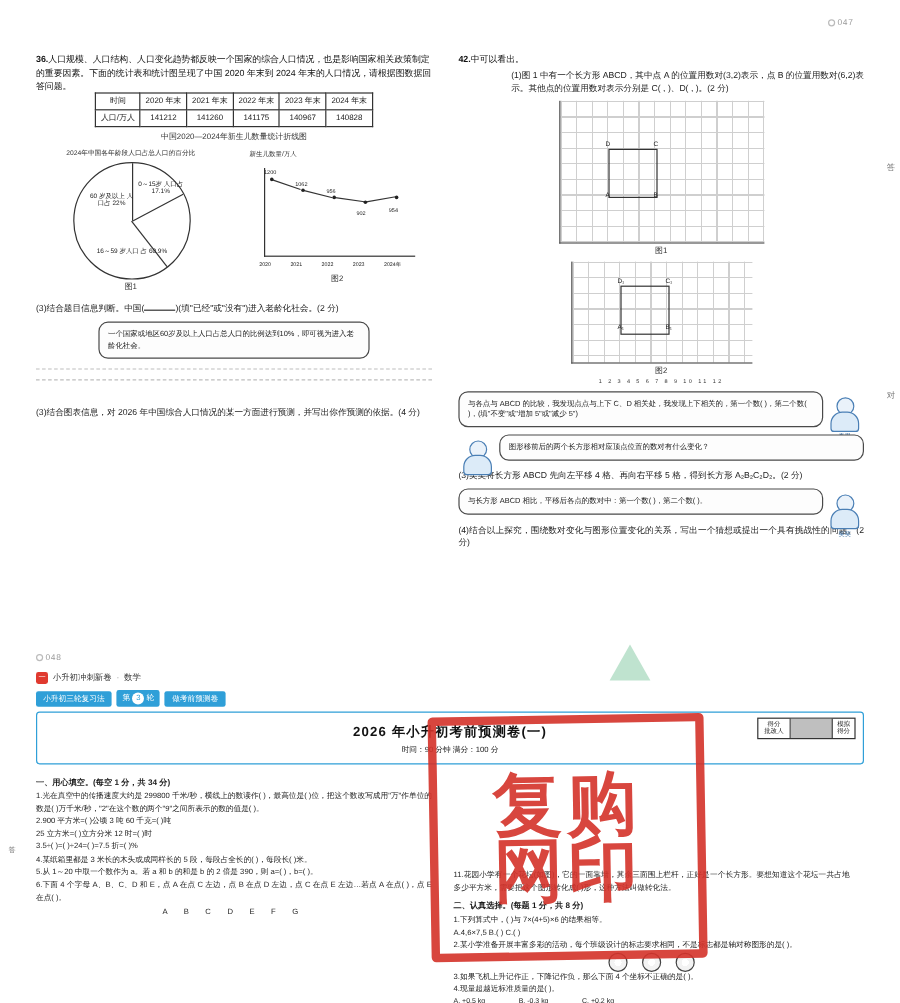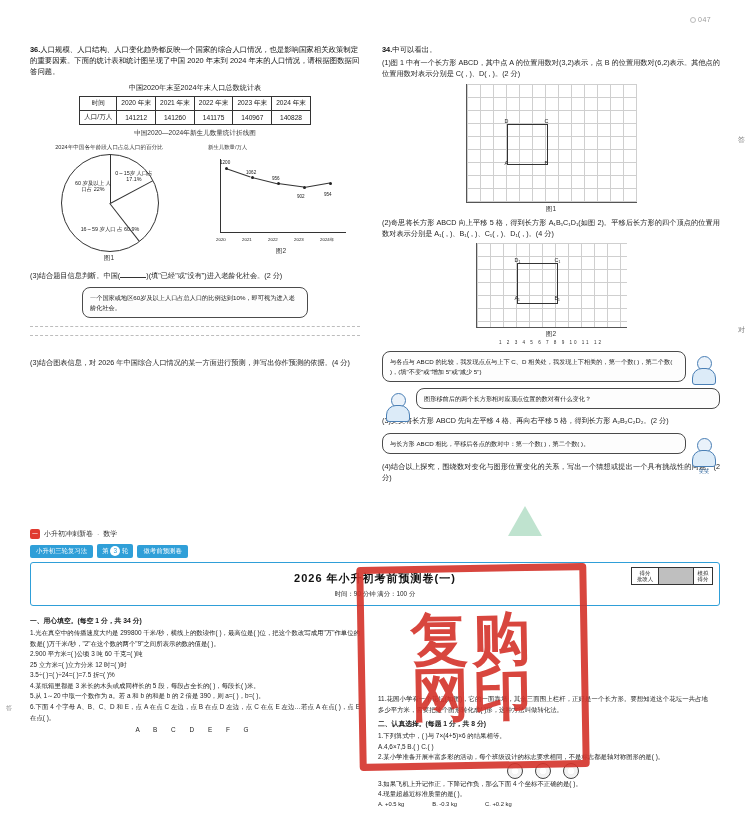--- a/index.html
+++ b/index.html
@@ -45,21 +45,21 @@
     repeating-linear-gradient(to bottom,#cfcfcf 0 1px,transparent 1px 13px);
     border-left:1px solid #555;border-bottom:1px solid #555;}
   .rectlbl{position:absolute;font-size:5.4px;color:#222;}
   .bubble{position:relative;border:1px solid #4a4a4a;border-radius:8px;padding:5px 7px;font-size:6.2px;line-height:1.5;background:#fdfdfd;margin-top:6px;}
   .person{position:absolute;width:26px;height:30px;}
   .head{position:absolute;width:13px;height:13px;border:1px solid #4a7fb5;border-radius:50%;background:#eaf2fa;left:6px;top:0;}
   .body{position:absolute;width:22px;height:15px;border:1px solid #4a7fb5;border-radius:10px 10px 3px 3px;background:#dcebf8;left:1px;top:12px;}
   .pname{position:absolute;bottom:-8px;left:0;width:26px;text-align:center;font-size:5.2px;color:#3b6fa3;}
   .blank{display:inline-block;border-bottom:1px solid #333;min-width:26px;}
   .dashline{border-bottom:1px dashed #bdbdbd;height:1px;margin:7px 0;}
-  .sheet-bot{position:absolute;left:0;top:529px;width:614px;height:276px;}
+  .sheet-bot{position:absolute;left:0;top:560px;width:614px;height:276px;}
   .btm-page{position:absolute;left:30px;top:0;width:690px;}
   .brand{display:flex;align-items:center;gap:4px;font-size:7px;color:#333;}
   .brand .bar{display:inline-block;width:10px;height:10px;background:#e03a2f;color:#fff;font-size:6px;text-align:center;line-height:10px;border-radius:2px;}
   .crumb{margin-top:5px;display:flex;align-items:center;gap:4px;}
   .crumb .chip{background:#2f9fd8;color:#fff;font-size:6.4px;padding:2px 6px;border-radius:2px;}
   .crumb .chip2{background:#2f9fd8;color:#fff;font-size:6.4px;padding:2px 5px;border-radius:2px;}
   .circ{display:inline-block;width:10px;height:10px;border-radius:50%;background:#fff;color:#2f9fd8;font-size:6.4px;text-align:center;line-height:10px;}
   .exam-card{margin-top:4px;border:1px solid #2f9fd8;border-radius:3px;padding:8px 6px 6px;position:relative;background:#fff;}
   .exam-title{text-align:center;font-size:11px;font-weight:bold;color:#111;letter-spacing:1px;}
   .exam-sub{text-align:center;font-size:6.4px;margin-top:4px;color:#222;}
@@ -92,21 +92,20 @@
   <div class="side-tab" style="top:130px;">答</div>
   <div class="side-tab" style="top:320px;">对</div>
 
   <div class="sheet-top">
 
     <div class="col-l">
       <div class="qtitle">
         <b>36.</b><span>人口规模、人口结构、人口变化趋势都反映一个国家的综合人口情况，也是影响国家相关政策制定的重要因素。下面的统计表和统计图呈现了中国 2020 年末到 2024 年末的人口情况，请根据图数据回答问题。</span>
       </div>
 
-      <div class="tbl-title">中国2020年末至2024年末人口总数统计表</div>
       <table class="stat">
         <tbody>
             <tr>
           <td class="hd">时间</td>
           <td class="hd">2020 年末</td>
           <td class="hd">2021 年末</td>
           <td class="hd">2022 年末</td>
           <td class="hd">2023 年末</td>
           <td class="hd">2024 年末</td>
         </tr>
@@ -185,34 +184,33 @@
         <span>一个国家或地区60岁及以上人口占总人口的比例达到10%，即可视为进入老龄化社会。</span>
       </div>
 
       <div class="dashline"></div>
       <div class="dashline"></div>
       <div class="qtxt" style="margin-top:22px;">(3)结合图表信息，对 2026 年中国综合人口情况的某一方面进行预测，并写出你作预测的依据。(4 分)</div>
     </div>
 
     <div class="col-r">
       <div class="qtitle">
-        <b>34.</b><span>中可以看出。</span>
-      </div>
-      <div class="qtxt" style="margin-top:3px;">(1)图 1 中有一个长方形 ABCD，其中点 A 的位置用数对(3,2)表示，点 B 的位置用数对(6,2)表示。其他点的位置用数对表示分别是 C(  ,  )、D(  ,  )。(2 分)</div>
+        <b>42.</b><span>中可以看出。</span>
+      </div>
+      <div class="qtxt" style="margin-top:3px;margin-left:44px;">(1)图 1 中有一个长方形 ABCD，其中点 A 的位置用数对(3,2)表示，点 B 的位置用数对(6,2)表示。其他点的位置用数对表示分别是 C(  ,  )、D(  ,  )。(2 分)</div>
 
       <div class="gridfig">
         <div class="rectlbl" style="left:38px;top:34px;">D</div>
         <div class="rectlbl" style="left:78px;top:34px;">C</div>
         <div class="rectlbl" style="left:38px;top:76px;">A</div>
         <div class="rectlbl" style="left:78px;top:76px;">B</div>
         <div style="position:absolute;left:40px;top:40px;width:39px;height:39px;border:1px solid #333;"></div>
       </div>
       <div class="cap">图1</div>
 
-      <div class="qtxt" style="margin-top:4px;">(2)奇思将长方形 ABCD 向上平移 5 格，得到长方形 A₁B₁C₁D₁(如图 2)。平移后长方形的四个顶点的位置用数对表示分别是 A₁(  ,  )、B₁(  ,  )、C₁(  ,  )、D₁(  ,  )。(4 分)</div>
 
       <div class="gridfig2">
         <div class="rectlbl" style="left:38px;top:14px;">D₁</div>
         <div class="rectlbl" style="left:78px;top:14px;">C₁</div>
         <div class="rectlbl" style="left:38px;top:52px;">A₁</div>
         <div class="rectlbl" style="left:78px;top:52px;">B₁</div>
         <div style="position:absolute;left:40px;top:20px;width:39px;height:39px;border:1px solid #333;"></div>
       </div>
       <div class="cap" style="position:relative;">图2</div>
       <div class="cap" style="font-size:4.6px;letter-spacing:2px;margin-top:1px;">1 2 3 4 5 6 7 8 9 10 11 12</div>

